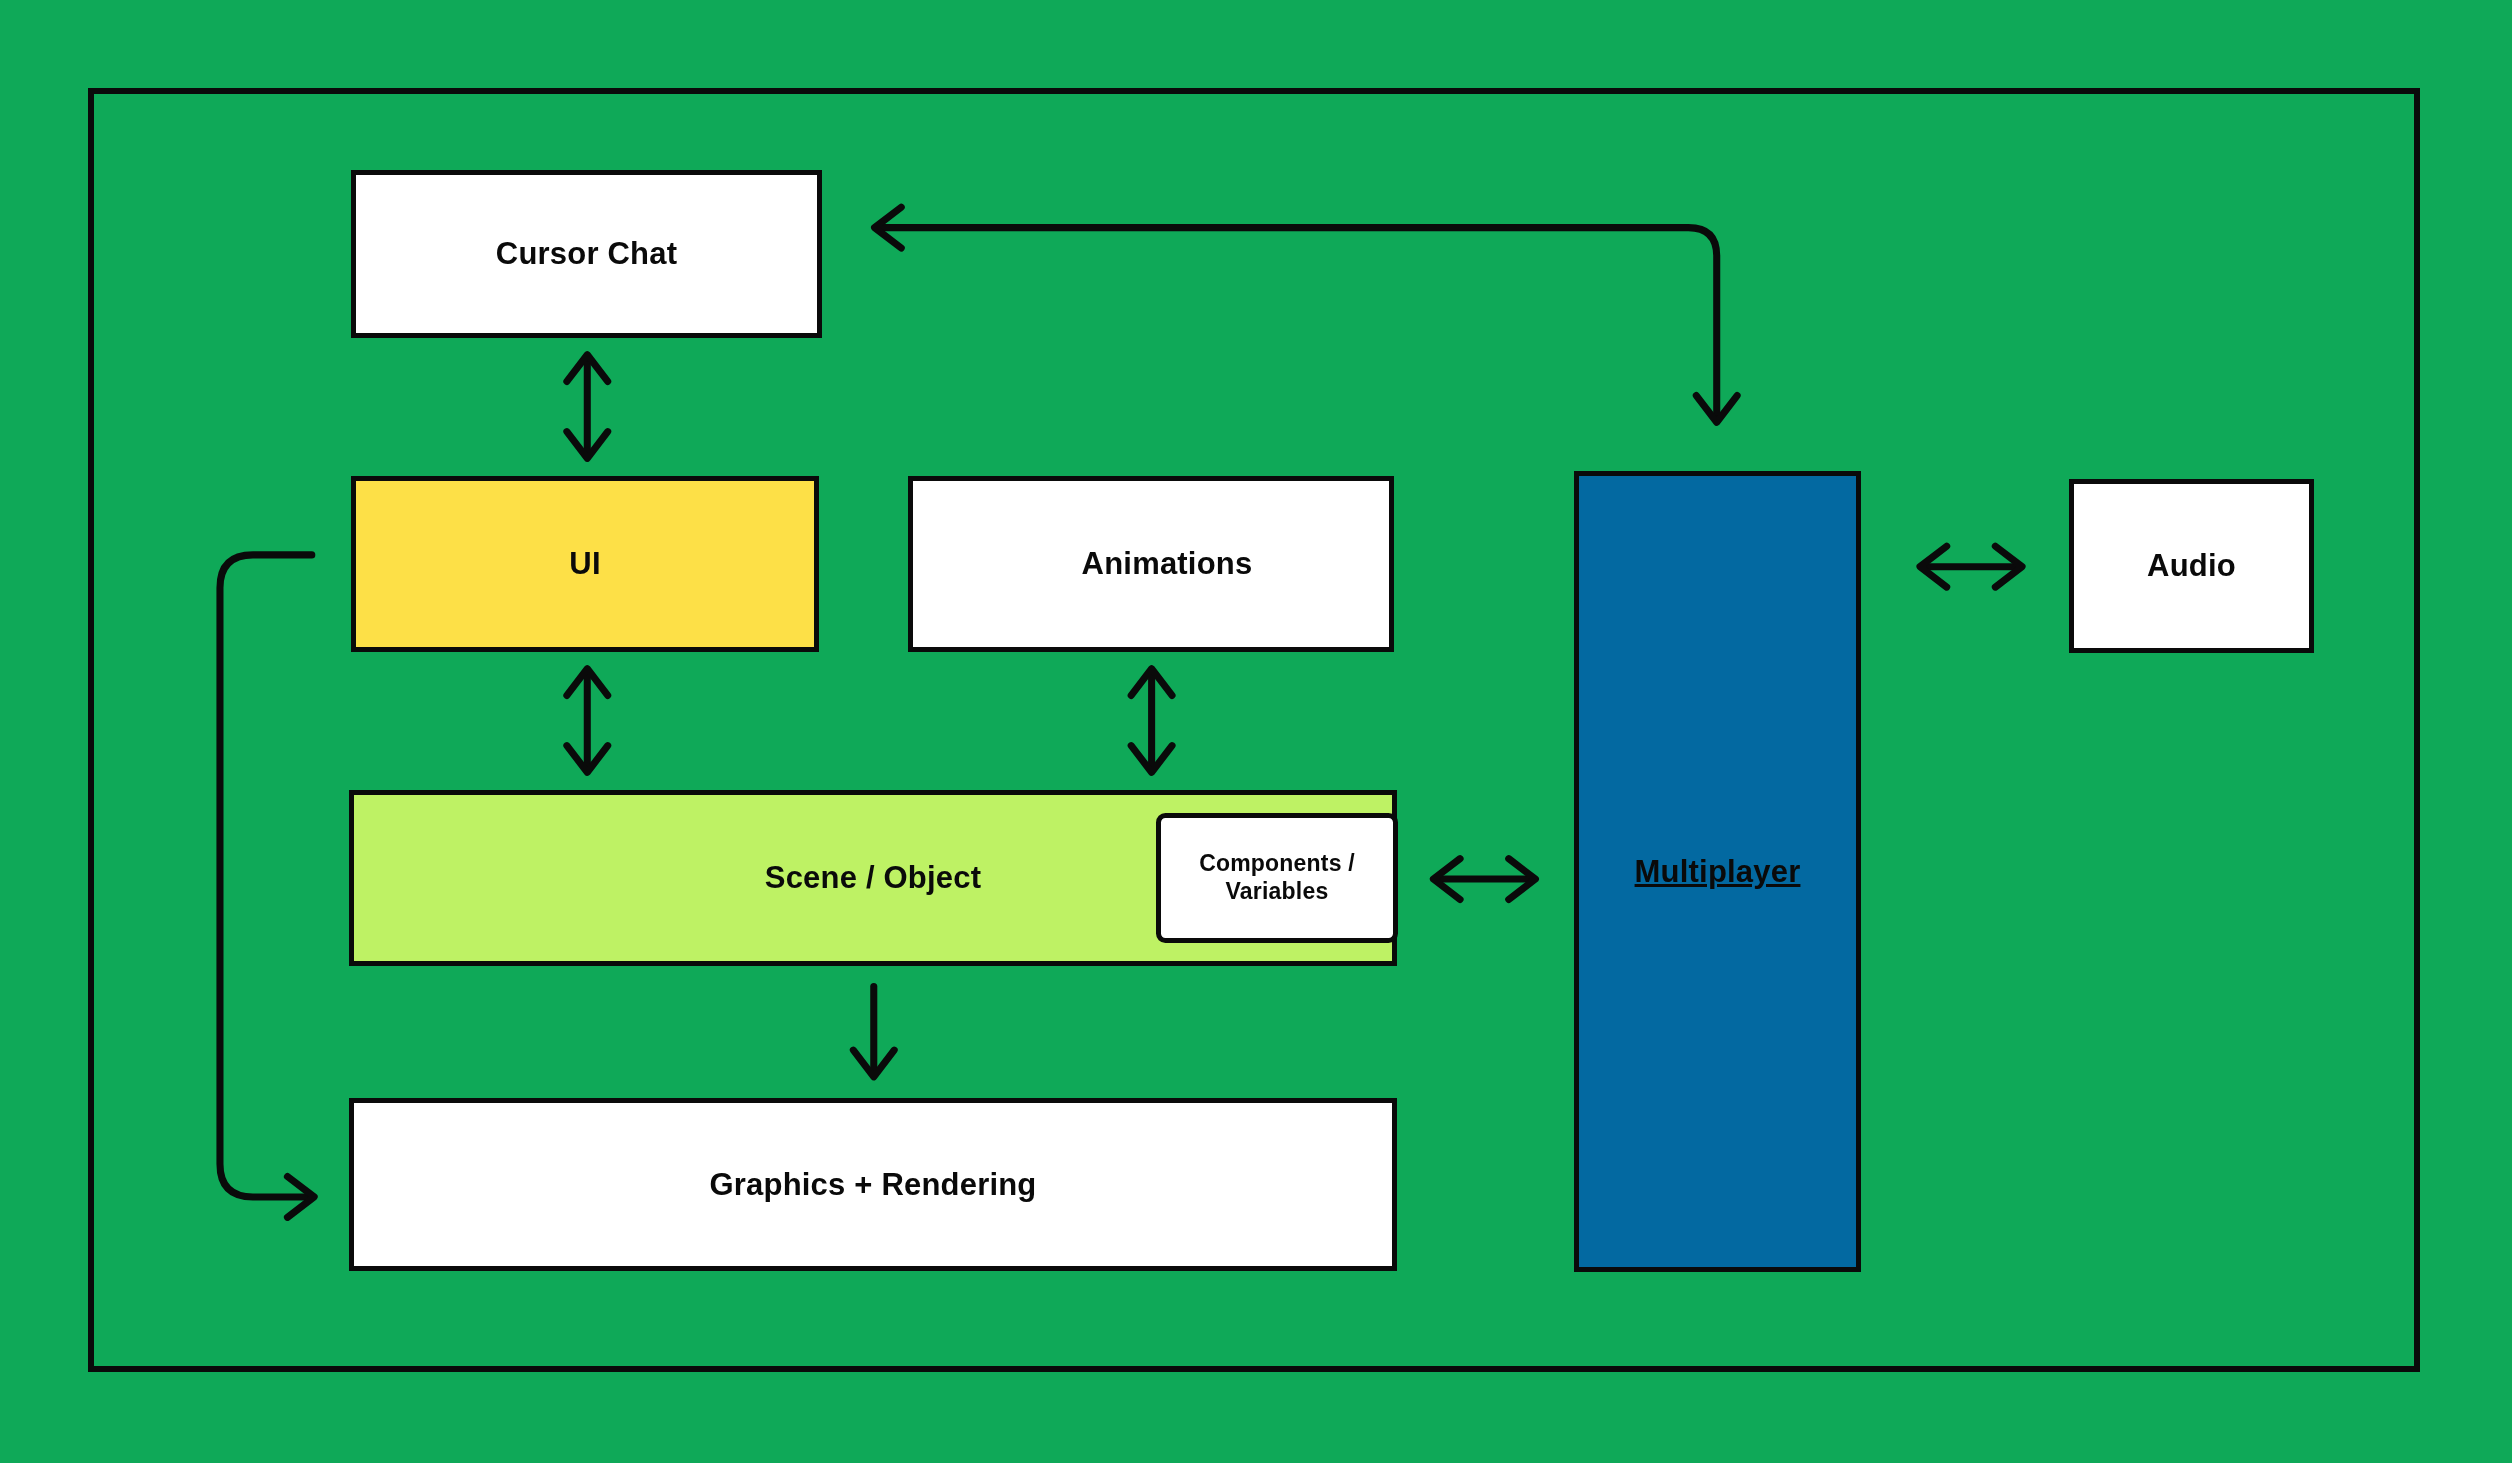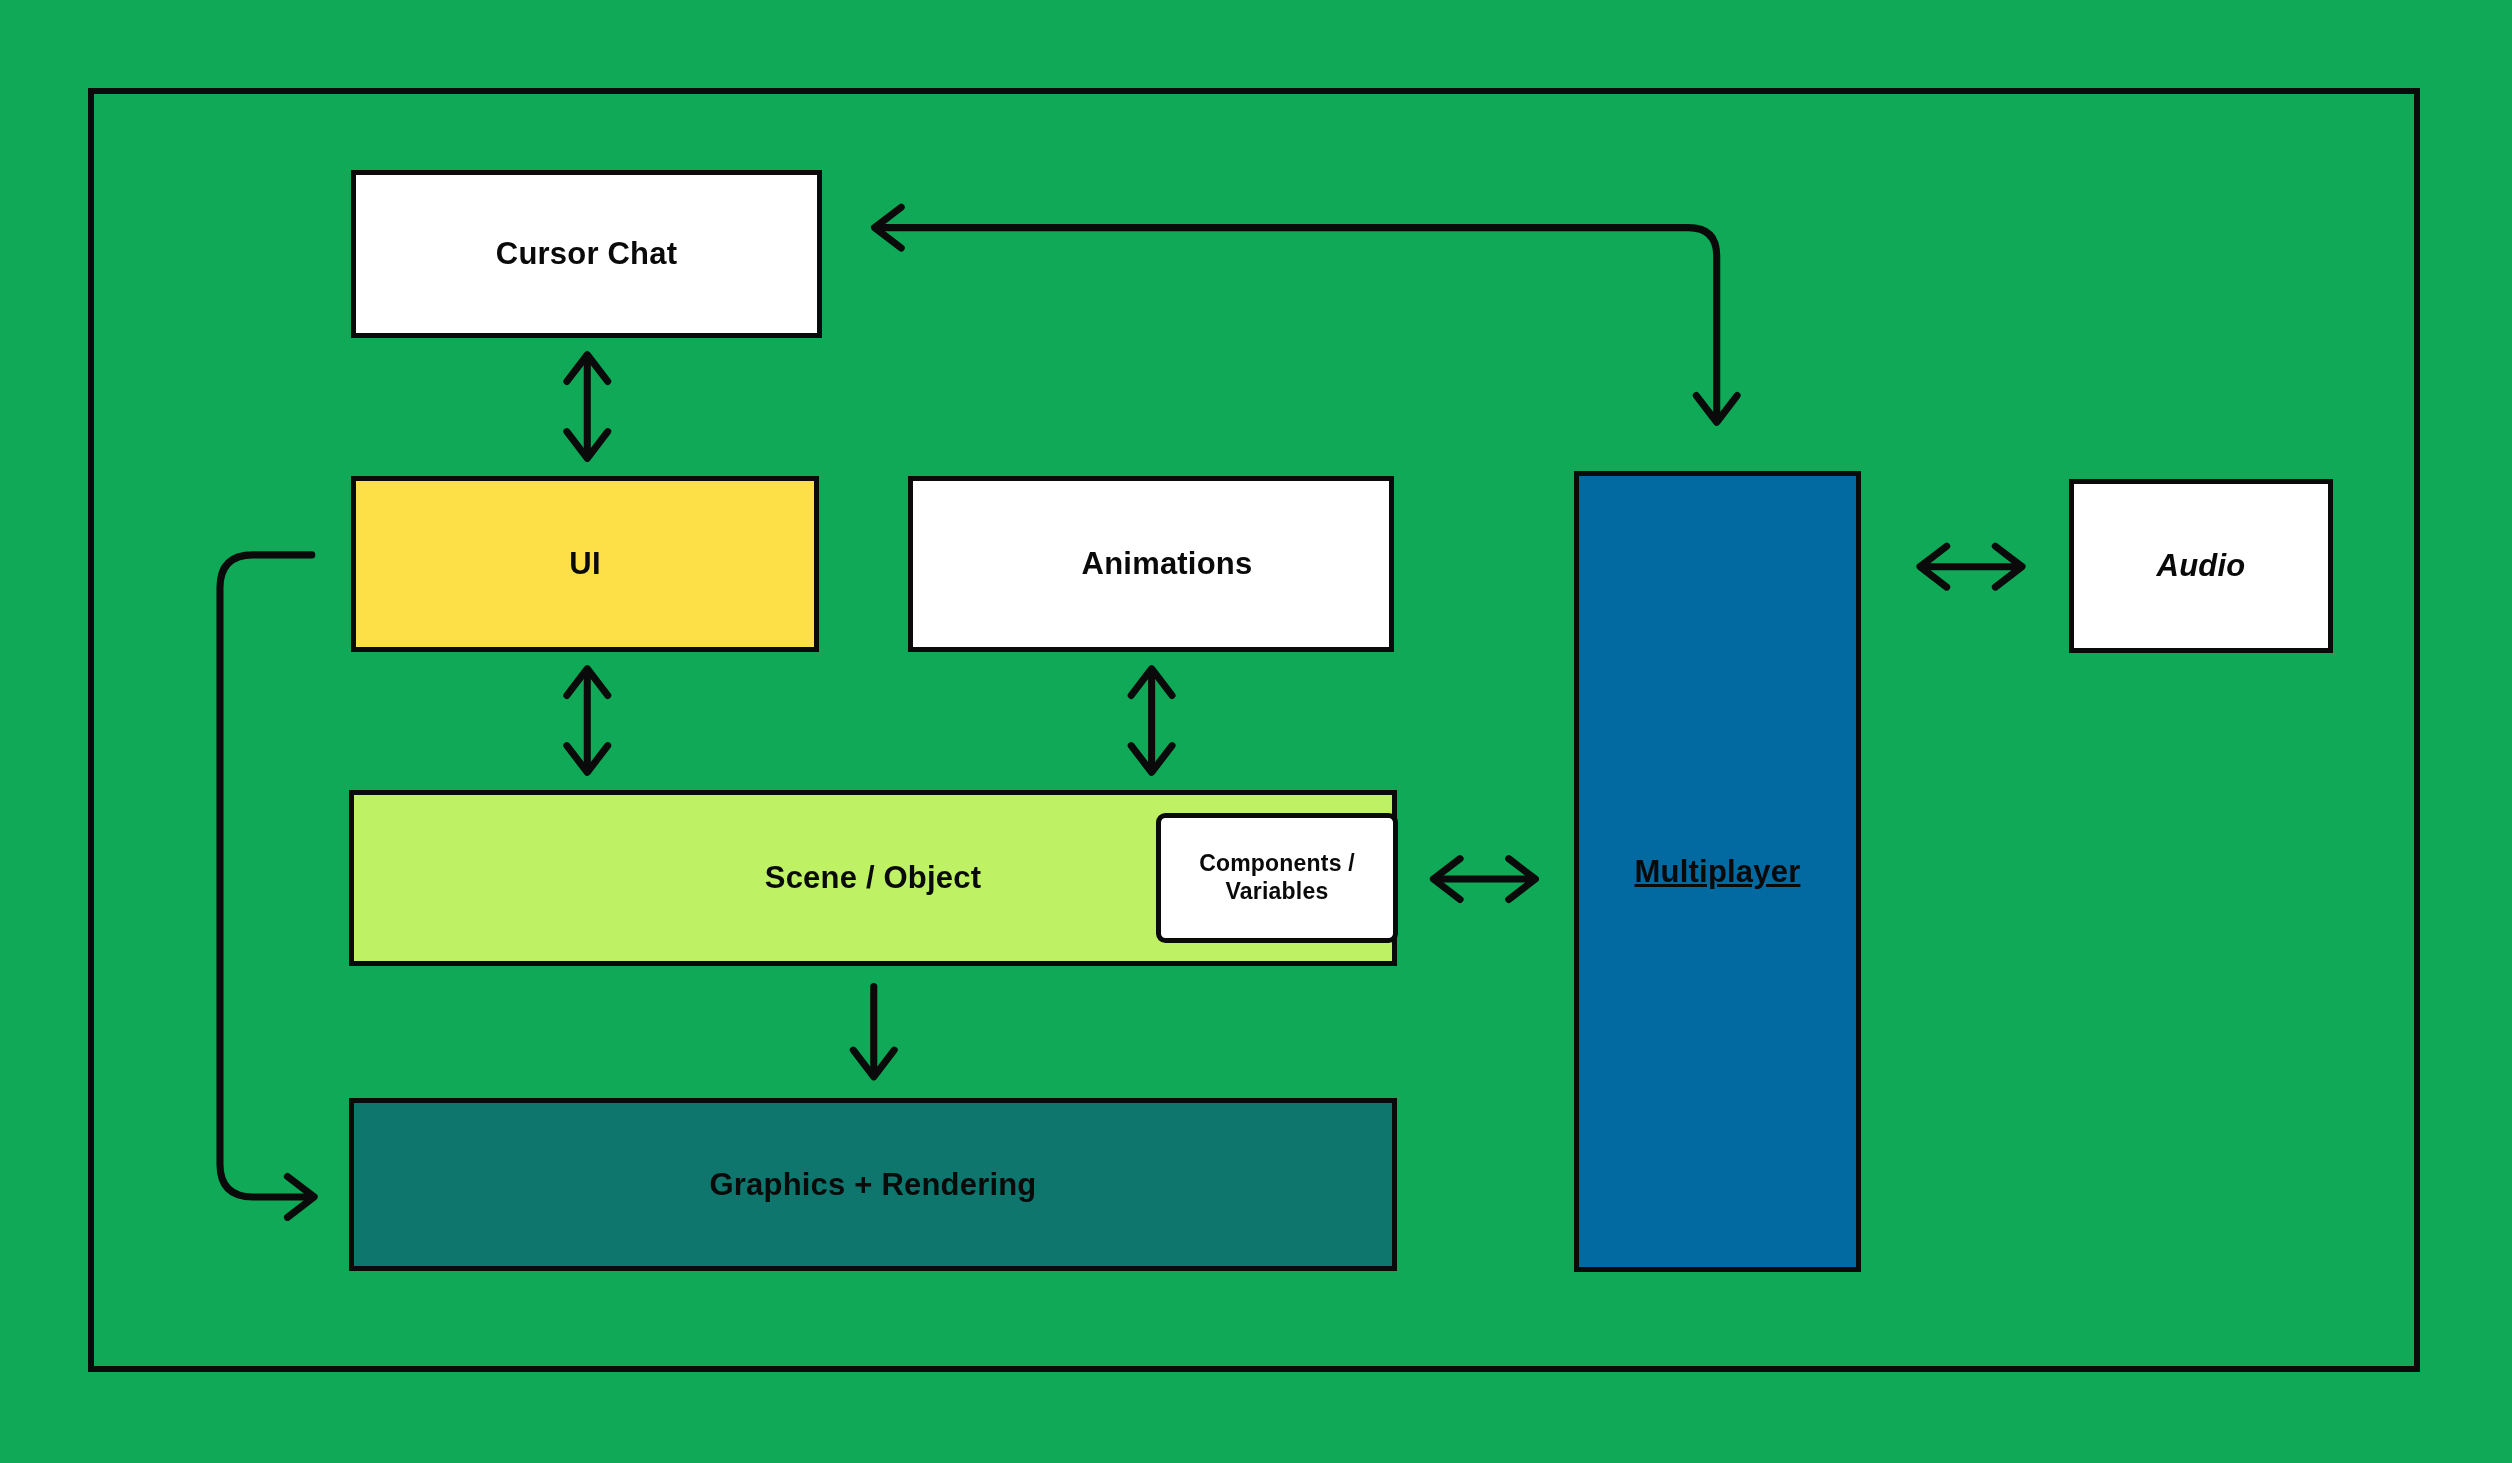--- a/index.html
+++ b/index.html
@@ -52,21 +52,21 @@
   .node-scene-object         { left: 349px;  top: 790px; width: 1048px; height: 176px; }
   .node-components-variables {
     left: 1156px; top: 813px; width: 242px; height: 130px;
     border-radius: 9.4px;
     font-size: 23px;
     line-height: 1.2;
     padding: 0 11px;
   }
   .node-graphics-rendering   { left: 349px;  top: 1098px; width: 1048px; height: 173px; }
   .node-multiplayer          { left: 1574px; top: 471px;  width: 287px;  height: 801px; }
-  .node-audio                { left: 2069px; top: 479px;  width: 264px;  height: 174px; font-style: italic; }
+  .node-audio                { left: 2069px; top: 479px;  width: 245px;  height: 174px; }
 </style>
 </head>
 <body>
 
 <div class="canvas">
 
   <div class="frame"></div>
 
   <svg class="arrows" viewBox="0 0 3200 1864" aria-hidden="true">
 
@@ -130,21 +130,21 @@
   </div>
 
   <div class="node node-scene-object" style="background: #bef264;">
     <span>Scene / Object</span>
   </div>
 
   <div class="node node-components-variables" style="background: rgb(255, 255, 255);">
     <span>Components / Variables</span>
   </div>
 
-  <div class="node node-graphics-rendering" style="background: #0f766e;">
+  <div class="node node-graphics-rendering" style="background: #ffffff;">
     <span>Graphics + Rendering</span>
   </div>
 
   <div class="node node-multiplayer" style="background: #0369a1; text-decoration: underline;">
     <span>Multiplayer</span>
   </div>
 
   <div class="node node-audio" style="background: rgb(255, 255, 255);">
     <span>Audio</span>
   </div>

